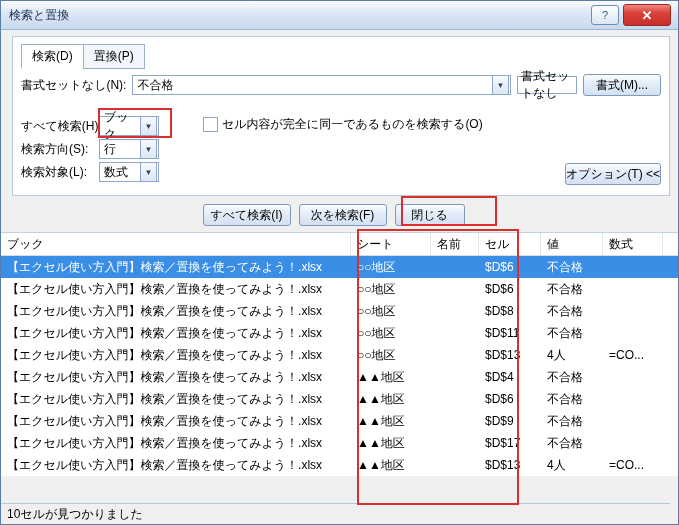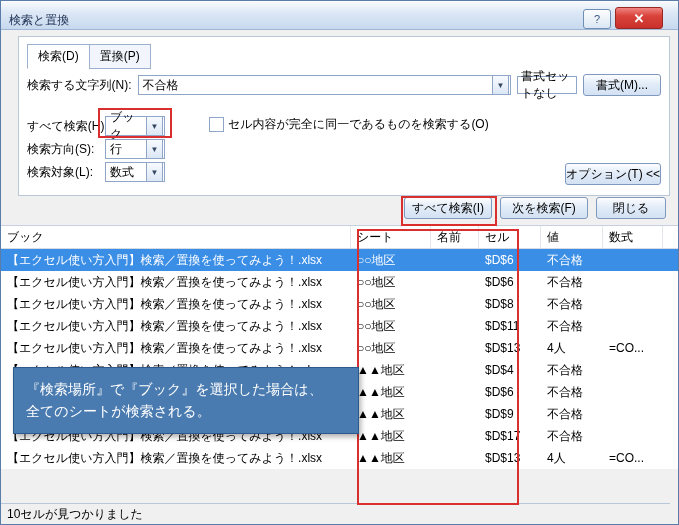--- a/index.html
+++ b/index.html
@@ -1,36 +1,36 @@
 <!DOCTYPE html>
 <html><head>
 <meta charset="utf-8">
 <style>
 html,body{margin:0;padding:0;font-family:"MS UI Gothic","Meiryo UI",sans-serif;font-size:12px;color:#000;background:#f0f0f0}
 .window{width:679px;height:525px;background:#f0f0f0;border:1px solid #5a7ca8;box-sizing:border-box;position:relative;overflow:hidden}
-.titlebar{height:28px;background:linear-gradient(#fafcfe,#dde8f6 40%,#c7d9ef);display:flex;align-items:flex-end;padding:0 12px 0 8px;border-bottom:1px solid #9db6d6}
+.titlebar{height:28px;background:linear-gradient(#fafcfe,#dde8f6 40%,#c7d9ef);display:flex;align-items:center;padding:0 4px 0 8px;border-bottom:1px solid #9db6d6}
 .titlebar .title{flex:1;font-size:12px;color:#1a2d4f}
 .titlebar .btn{width:26px;height:18px;margin:0 2px;border:1px solid #6e8db3;background:linear-gradient(#fdfdfe,#dbe7f3);border-radius:3px;display:flex;align-items:center;justify-content:center;font-size:11px;color:#3c5a82}
 .titlebar .close{width:46px;height:20px;margin-right:3px;background:linear-gradient(#f08682,#d9423a 40%,#c9302c);border:1px solid #992823;color:#fff;font-weight:bold;font-size:13px}
-.outer{padding:6px 8px 0 17px}
+.outer{padding:6px 8px 0 11px}
 .panel{background:#fff;border:1px solid #b9c8d9;padding:6px 8px 10px 8px}
 .tabs{display:flex;margin-bottom:6px}
 .tab{padding:3px 10px;border:1px solid #9cb1cf;background:#fff;margin-right:-1px;font-size:12px;position:relative;top:1px}
 .tab.active{border-bottom:1px solid #fff;background:#fff}
 .tab.inactive{background:#f2f6fc}
 .row{display:flex;align-items:center;margin:3px 0}
 .lbl{white-space:nowrap;margin-right:6px}
 .inputbox{border:1px solid #8fa6c9;background:#fff;height:18px;padding:0 3px;display:flex;align-items:center;box-sizing:border-box}
 .dropdown{border:1px solid #8fa6c9;background:#fff;height:20px;display:flex;align-items:center;box-sizing:border-box}
 .dropdown .val{flex:1;padding:0 4px}
 .dropdown .arrow{width:15px;height:18px;margin:1px;border:1px solid #8fa6c9;background:linear-gradient(#f7faff,#dce7f5);display:flex;align-items:center;justify-content:center;font-size:8px;color:#32475f}
 .btn3d{height:22px;border:1px solid #7f98bd;background:linear-gradient(#fcfdff,#e2ecf8 45%,#d3e1f3);border-radius:3px;padding:0 10px;display:flex;align-items:center;justify-content:center;font-size:12px;white-space:nowrap;box-sizing:border-box}
 .checkbox{width:13px;height:13px;border:1px solid #8fa6c9;background:#fff;margin-right:4px;flex:none}
 .redbox{border:2px solid #d92f2f;position:absolute}
-.buttons-row{display:flex;justify-content:flex-end;gap:8px;padding:1px 12px 6px 0}
+.buttons-row{display:flex;justify-content:center;gap:8px;padding:8px 12px 6px 0}
 .results{background:#fff;border-top:1px solid #c6d1e0}
 .rhead{display:flex;height:22px;align-items:center;border-bottom:1px solid #d7dbe2;font-size:12px}
 .rhead>div{border-right:1px solid #e3e6eb;height:100%;display:flex;align-items:center;padding:0 6px;box-sizing:border-box}
 .rrow{display:flex;height:22px;align-items:center;font-size:12px}
 .rrow>div{padding:0 6px;box-sizing:border-box;white-space:nowrap;overflow:hidden}
 .rrow.sel{background:#3a8ee6;color:#fff}
 .c-book{width:350px;overflow:hidden}
 .c-sheet{width:80px}
 .c-name{width:48px}
 .c-cell{width:62px}
@@ -50,21 +50,21 @@
   </div>
 
   <div class="outer">
   <div class="panel">
     <div class="tabs">
       <div class="tab active"><span>検索(D)</span></div>
       <div class="tab inactive"><span>置換(P)</span></div>
     </div>
 
     <div class="row">
-      <span class="lbl">検索する文字列(N):</span>
+      <span class="lbl">書式セットなし(N):</span>
       <div class="dropdown" style="flex:1">
         <span class="val">不合格</span>
         <div class="arrow">▼</div>
       </div>
       <div style="width:6px"></div>
       <div class="inputbox" style="width:60px;justify-content:center">書式セットなし</div>
       <div style="width:6px"></div>
       <div class="btn3d" style="width:78px">
             <span>書式(M)...</span>
           </div>
@@ -215,17 +215,13 @@
         </div>
       </div>
   </div>
 
   <div class="status">10セルが見つかりました</div>
 
   <div class="redbox" style="left:97px;top:107px;width:70px;height:26px"></div>
   <div class="redbox" style="left:400px;top:195px;width:92px;height:26px"></div>
   <div class="redbox" style="left:356px;top:228px;width:158px;height:272px"></div>
 
-  <div class="callout" style="left:12px;top:366px;width:320px">
-    <div>『検索場所』で『ブック』を選択した場合は、</div>
-    <div>全てのシートが検索される。</div>
-  </div>
 </div>
 
 </body></html>

